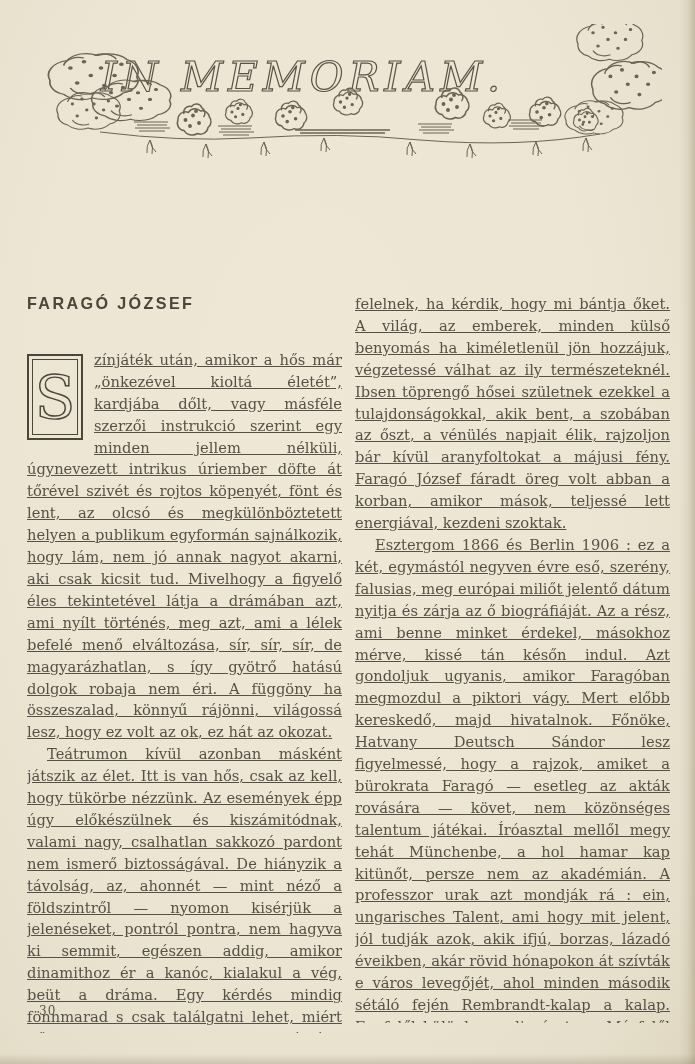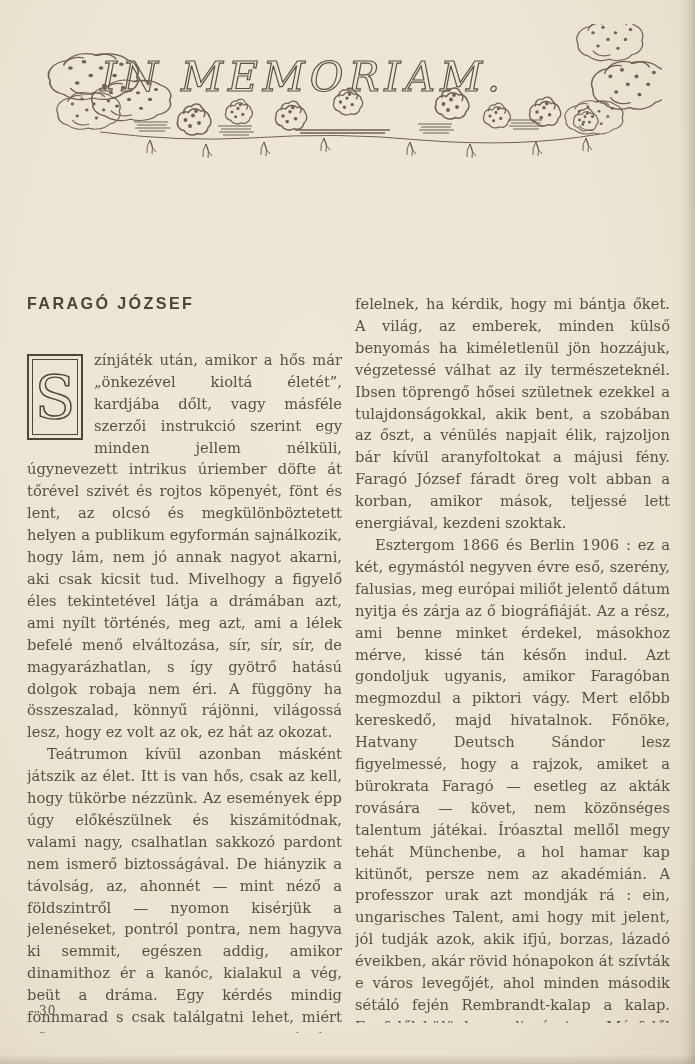--- a/index.html
+++ b/index.html
@@ -25,21 +25,21 @@
     overflow:hidden;
   }
   .col-left{left:27px;height:740px;}
   .col-right{left:355px;height:730px;}
   .article-title{
     font-family:"Liberation Sans", sans-serif;
     font-size:17px;letter-spacing:2.5px;color:#4c453c;
     transform:scaleX(0.95);transform-origin:left center;
     margin:0 0 34px 0;white-space:nowrap;
   }
-  p.para{margin:0;padding:0;}
+  p.para{margin:0;padding:0;text-decoration:underline;}
   p.indent{text-indent:20px;}
   .dropcap-box{
     float:left;width:56px;height:86px;box-sizing:border-box;
     border:2px solid #4c453c;padding:3px;margin:5px 11px 3px 0;
     background:transparent;
   }
   .dropcap-inner{
     width:100%;height:100%;box-sizing:border-box;border:1px solid #4c453c;
     display:flex;align-items:center;justify-content:center;
   }

